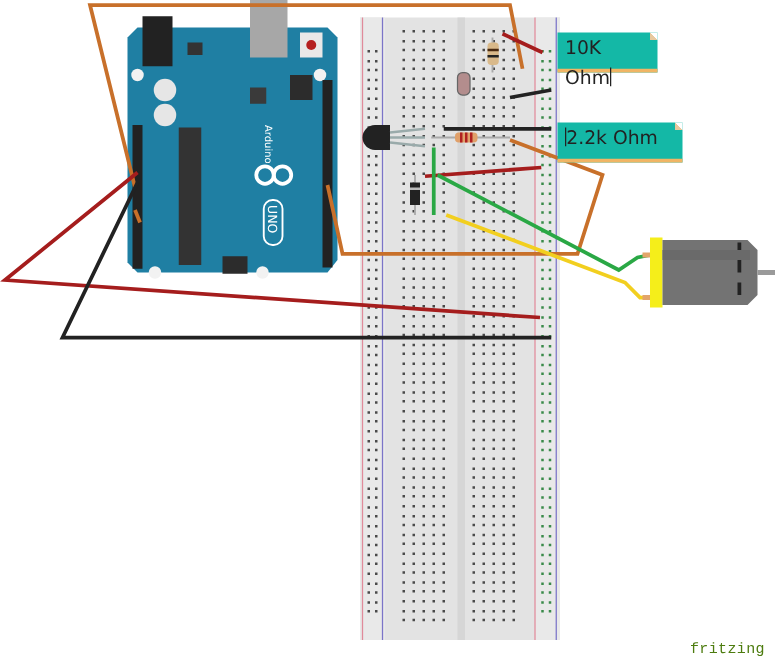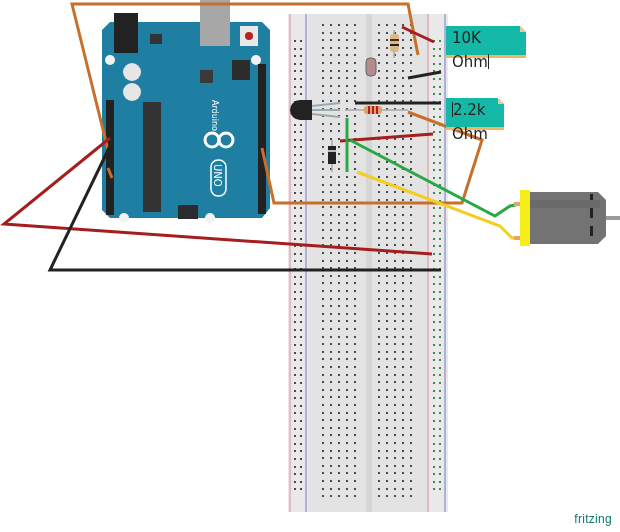--- a/index.html
+++ b/index.html
@@ -1,20 +1,20 @@
 <!DOCTYPE html>
 <html><head>
 <meta charset="utf-8">
 <style>
   html, body { margin:0; padding:0; background:#ffffff; }
   body { width:620px; height:532px; position:relative; overflow:hidden; font-family:"Liberation Sans", sans-serif; }
   #canvas { position:absolute; left:0; top:0; width:620px; height:532px; }
   .note { position:absolute; background:#14b8a6; border-bottom:3px solid #f0b565; font-family:"DejaVu Sans", sans-serif; color:#222; font-size:15px; line-height:24px; padding:0 6px; box-sizing:border-box; }
   .note::after { content:""; position:absolute; right:0; top:0; width:6px; height:6px; background:linear-gradient(225deg,#ffffff 50%, #e7c99e 50%); }
-  .watermark { position:absolute; right:8px; bottom:6px; font-family:Liberation Sans, sans-serif; font-size:12px; color:#0f766e; letter-spacing:0.3px;margin-left:20px; }
+  .watermark { position:absolute; right:8px; bottom:6px; font-family:Liberation Mono, monospace; font-size:12px; color:#4d7c0f; letter-spacing:0.3px;margin-left:20px; }
   .caret { display:inline-block; width:1px; height:15px; background:#222; vertical-align:-2px; }
 </style>
 </head>
 <body>
 
 <svg id="canvas" viewBox="0 0 620 532" xmlns="http://www.w3.org/2000/svg">
 
   <g>
     <rect x="288" y="14" width="160" height="498" fill="#e3e3e3"></rect>
     <rect x="288" y="14" width="20" height="498" fill="#e9e9e9"></rect>
@@ -979,17 +979,17 @@
     <rect x="590" y="226" width="3" height="10" fill="#222"></rect>
     <rect x="606" y="216" width="14" height="4" fill="#9a9a9a"></rect>
     <rect x="514" y="202" width="6" height="4" fill="#e3a56a"></rect>
     <rect x="514" y="236" width="6" height="4" fill="#e3a56a"></rect>
   </g>
 </svg>
 
 <div class="note" style="left:446px;top:26px;width:80px;height:32px;">
   <span>10K Ohm</span><span class="caret"></span>
 </div>
-<div class="note" style="left:446px;top:98px;width:58px;height:32px;">
+<div class="note" style="left:446px;top:98px;width:100px;height:32px;">
   <span class="caret"></span><span>2.2k Ohm</span>
 </div>
 
 <div class="watermark">fritzing</div>
 
 </body></html>

